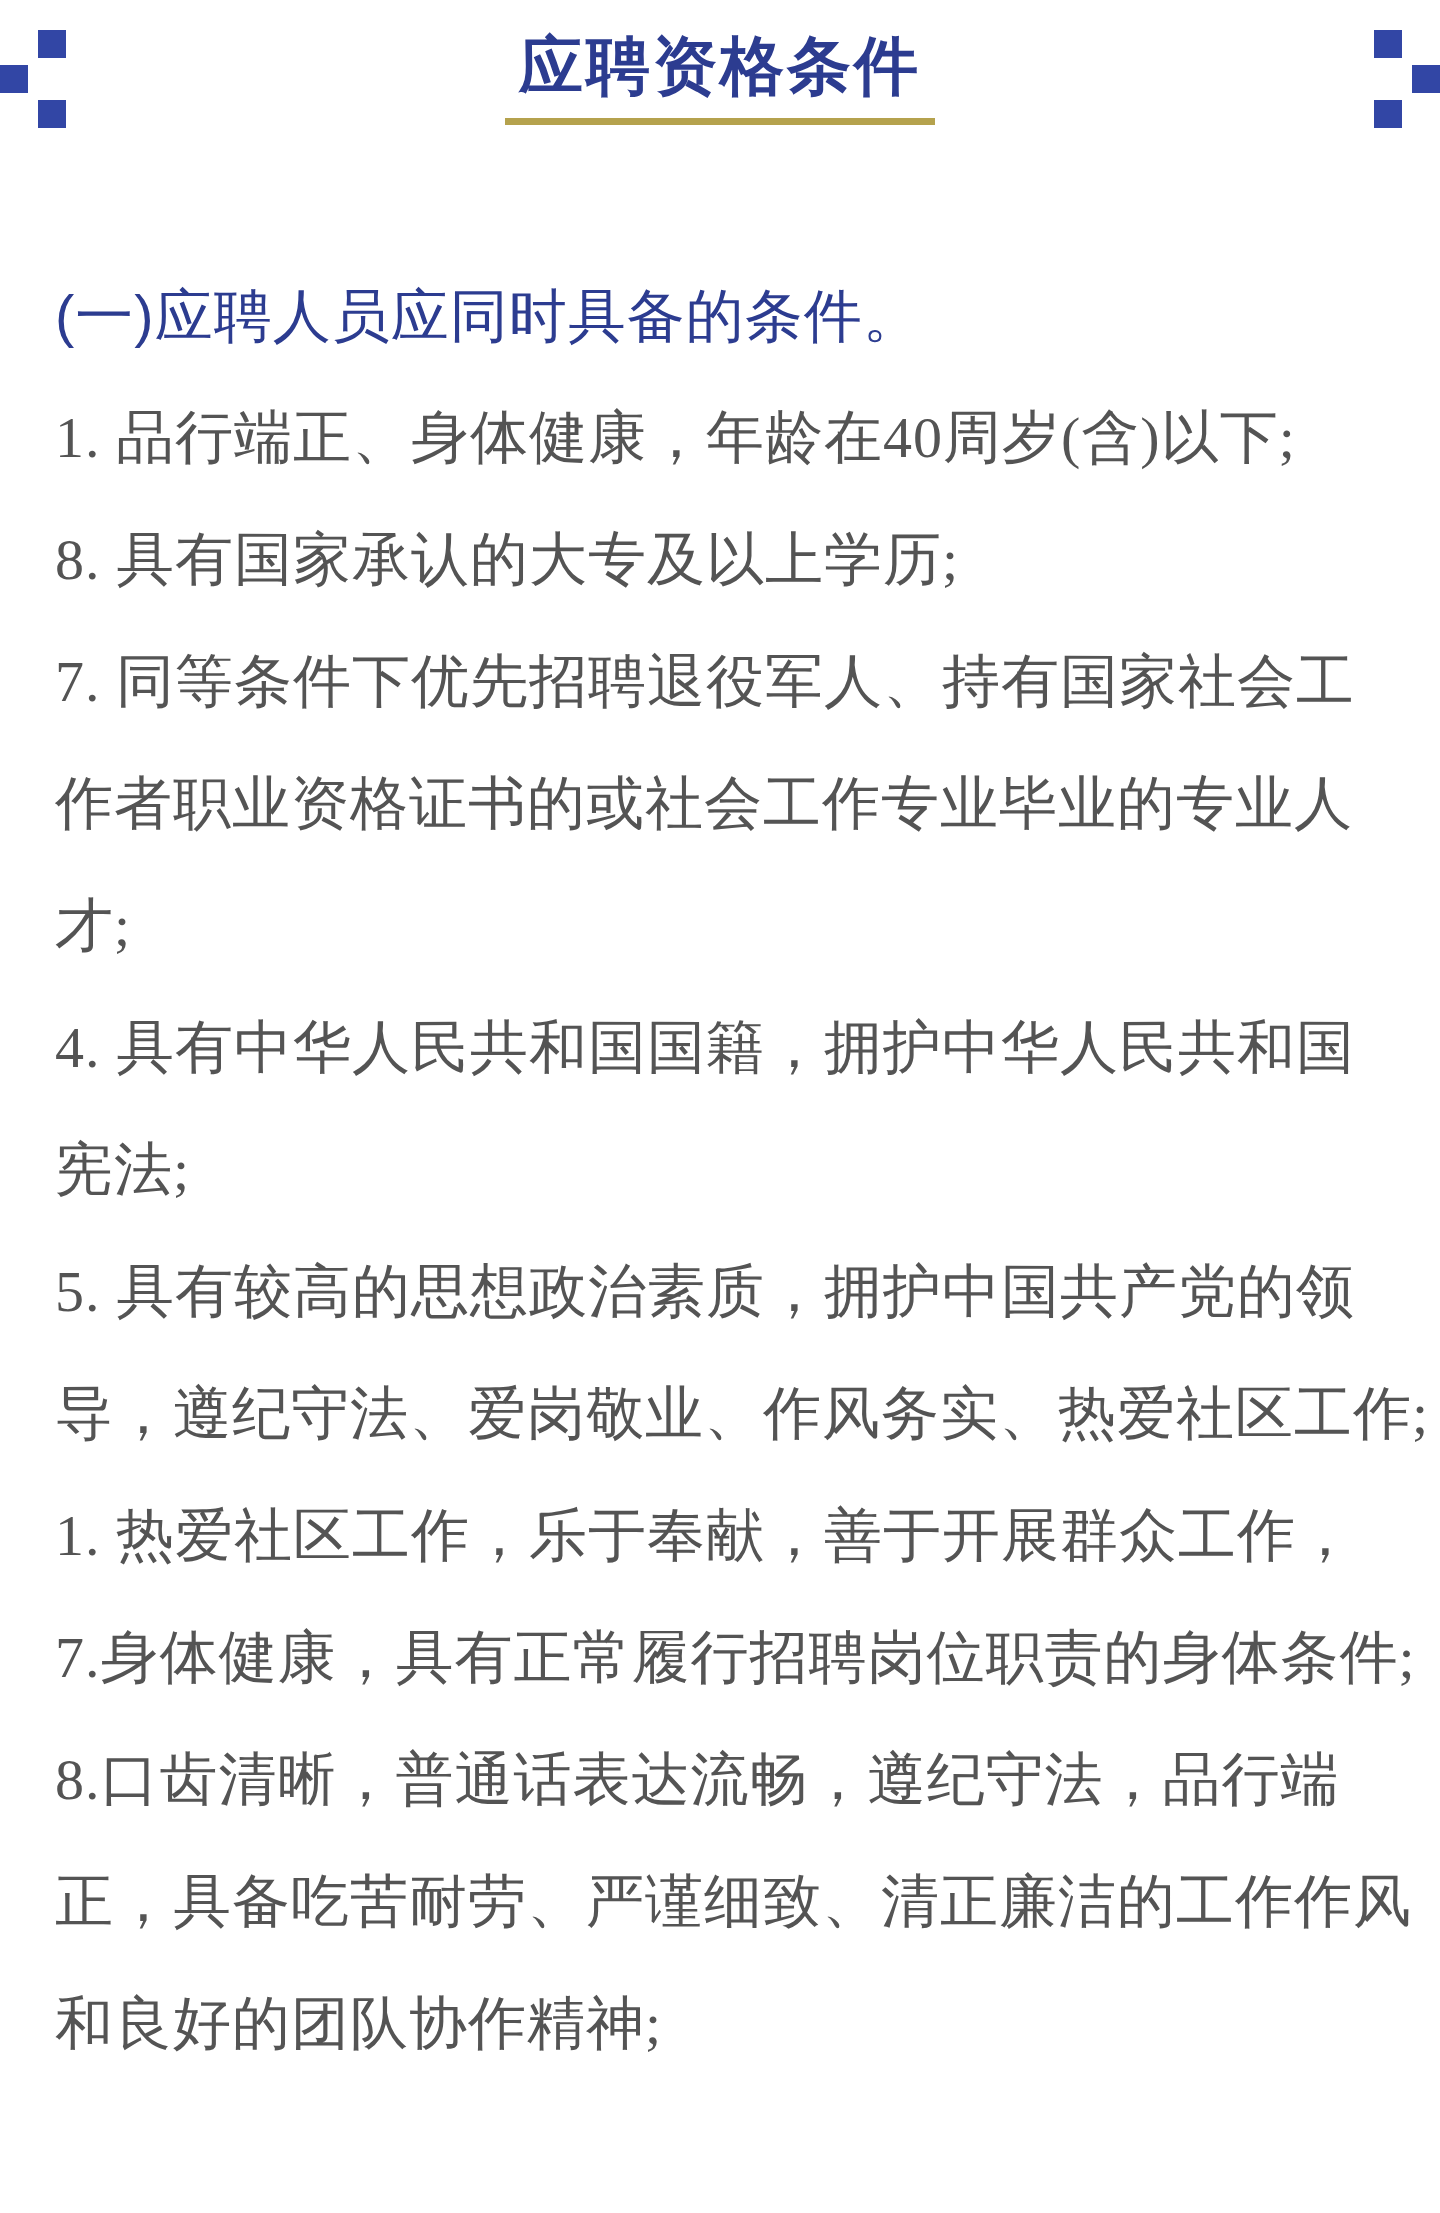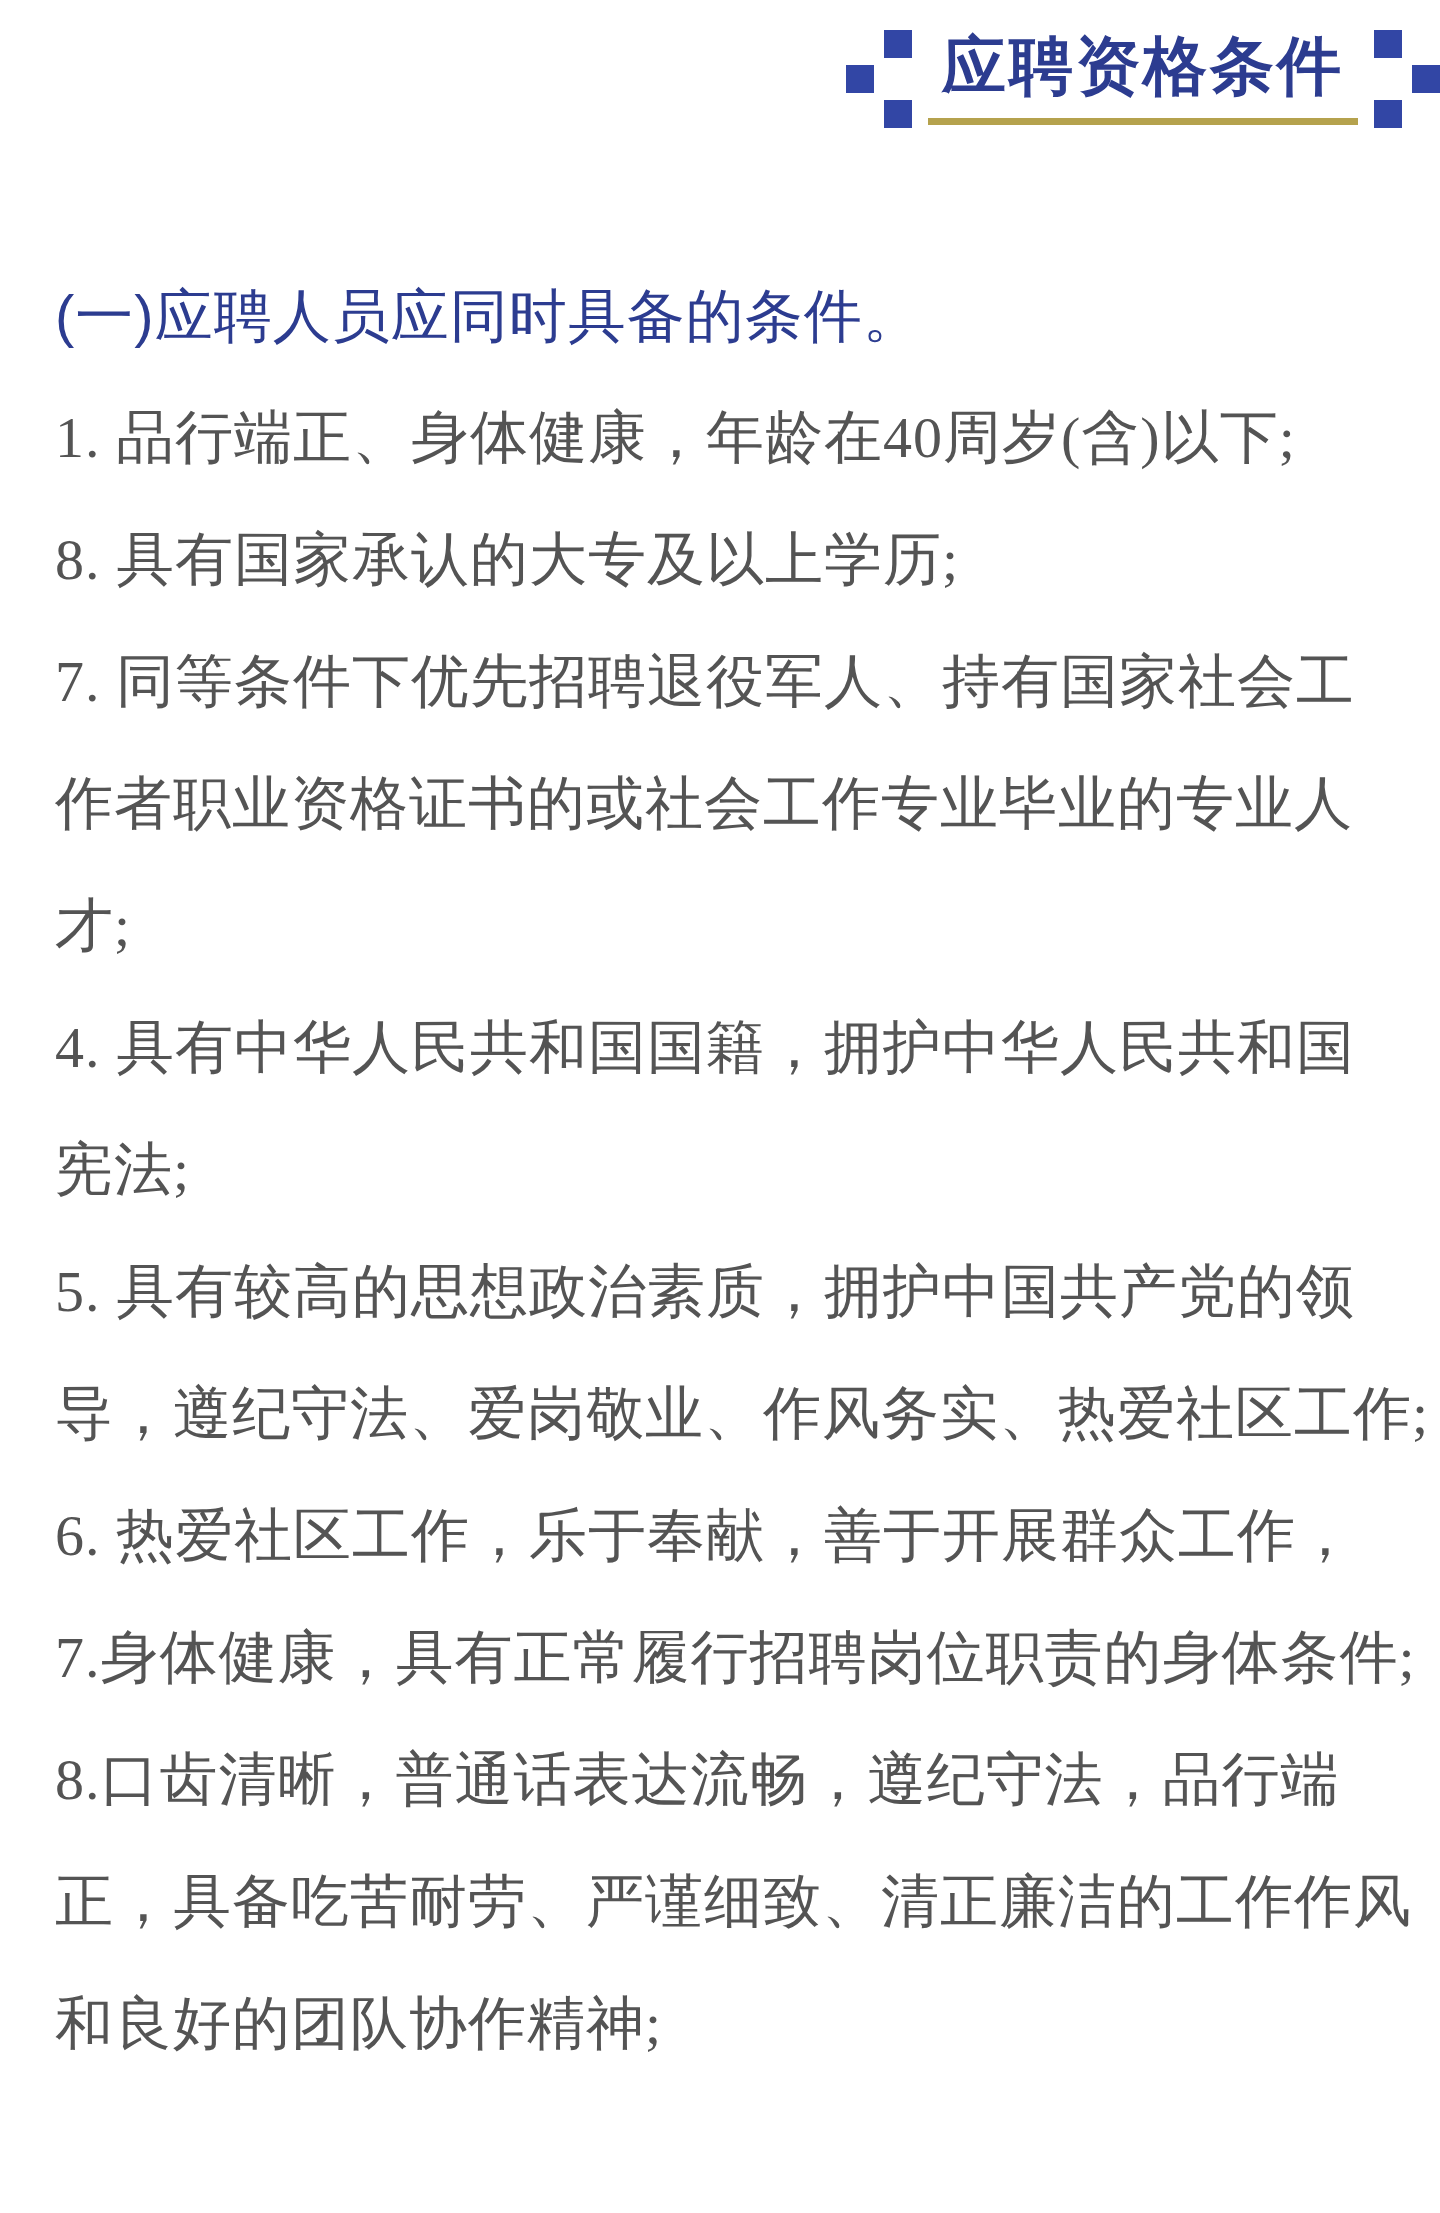--- a/index.html
+++ b/index.html
@@ -11,21 +11,21 @@
     background: #ffffff;
     font-family: "Liberation Sans", "DejaVu Sans", sans-serif;
     overflow: hidden;
   }
 
   
   .title-row {
     padding-top: 30px;
     display: flex;
     align-items: center;
-    justify-content: flex-end;
+    justify-content: space-between;
     gap: 30px;
   }
   .pixel-chevron { display: block; flex: 0 0 auto; }
   .title-box { display: flex; flex-direction: column; align-items: center; }
   .page-title {
     margin: 0;
     font-size: 64px;
     line-height: 1;
     font-weight: 700;
     color: #2c3c90;
@@ -108,21 +108,21 @@
         <span class="req-line" style="display:block">4. 具有中华人民共和国国籍，拥护中华人民共和国</span>
         <span class="req-line" style="display:block">宪法;</span>
       </p>
 
       <p class="req-item">
         <span class="req-line" style="display:block">5. 具有较高的思想政治素质，拥护中国共产党的领</span>
         <span class="req-line" style="display:block">导，遵纪守法、爱岗敬业、作风务实、热爱社区工作;</span>
       </p>
 
       <p class="req-item">
-        <span class="req-line" style="display:block">6. 热爱社区工作，乐于奉献，善于开展群众工作，</span>
+        <span class="req-line" style="display:block">1. 热爱社区工作，乐于奉献，善于开展群众工作，</span>
       </p>
 
       <p class="req-item">
         <span class="req-line" style="display:block">7.身体健康，具有正常履行招聘岗位职责的身体条件;</span>
       </p>
 
       <p class="req-item">
         <span class="req-line" style="display:block">8.口齿清晰，普通话表达流畅，遵纪守法，品行端</span>
         <span class="req-line" style="display:block">正，具备吃苦耐劳、严谨细致、清正廉洁的工作作风</span>
         <span class="req-line" style="display:block">和良好的团队协作精神;</span>

